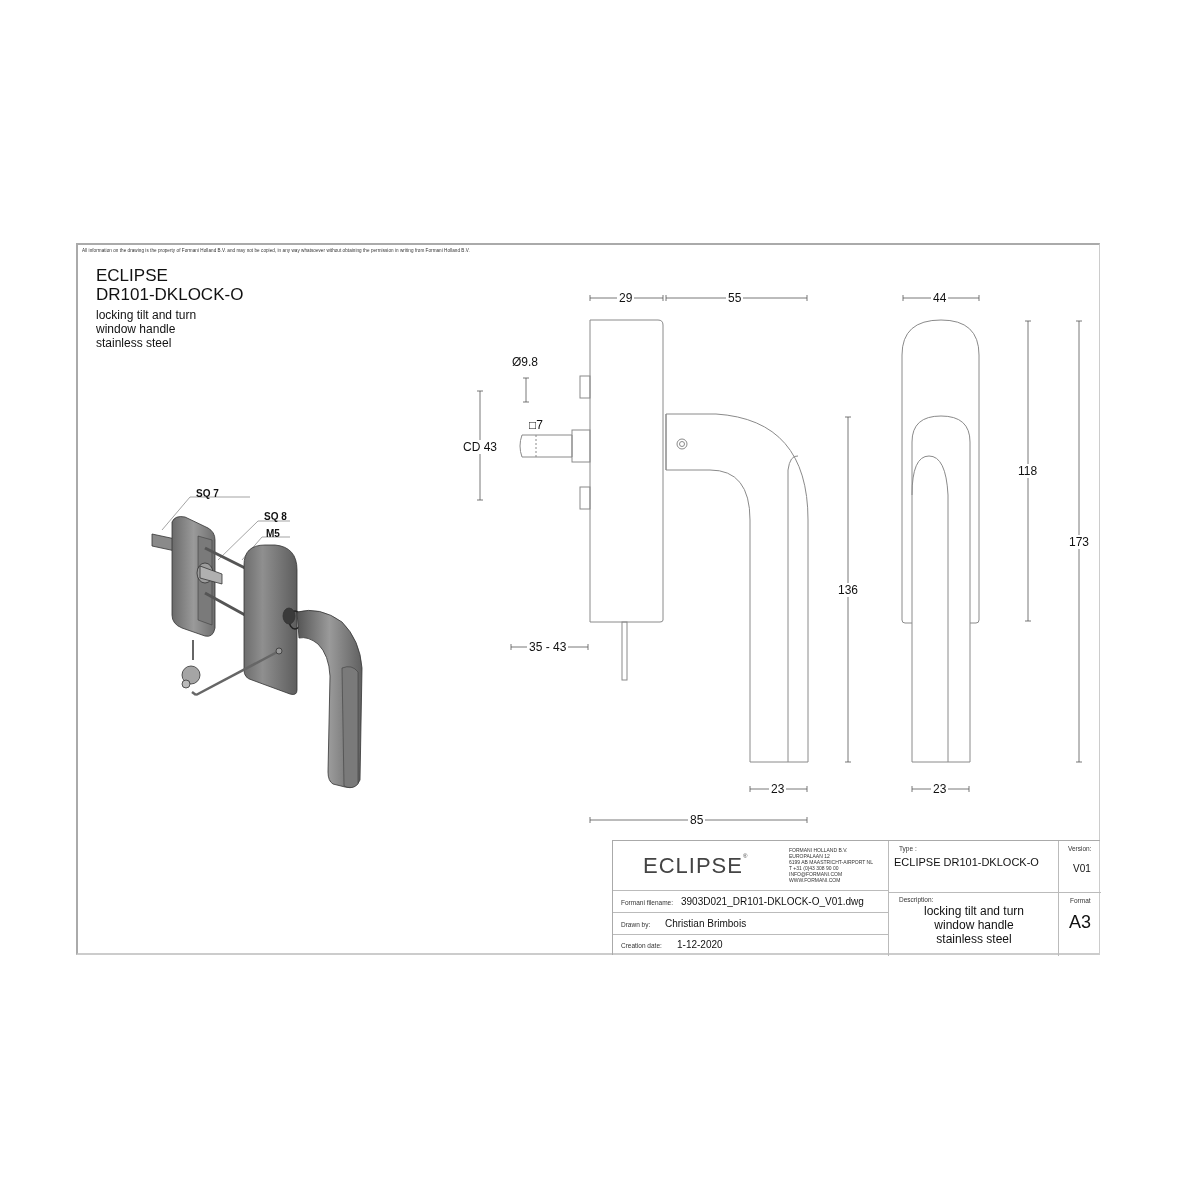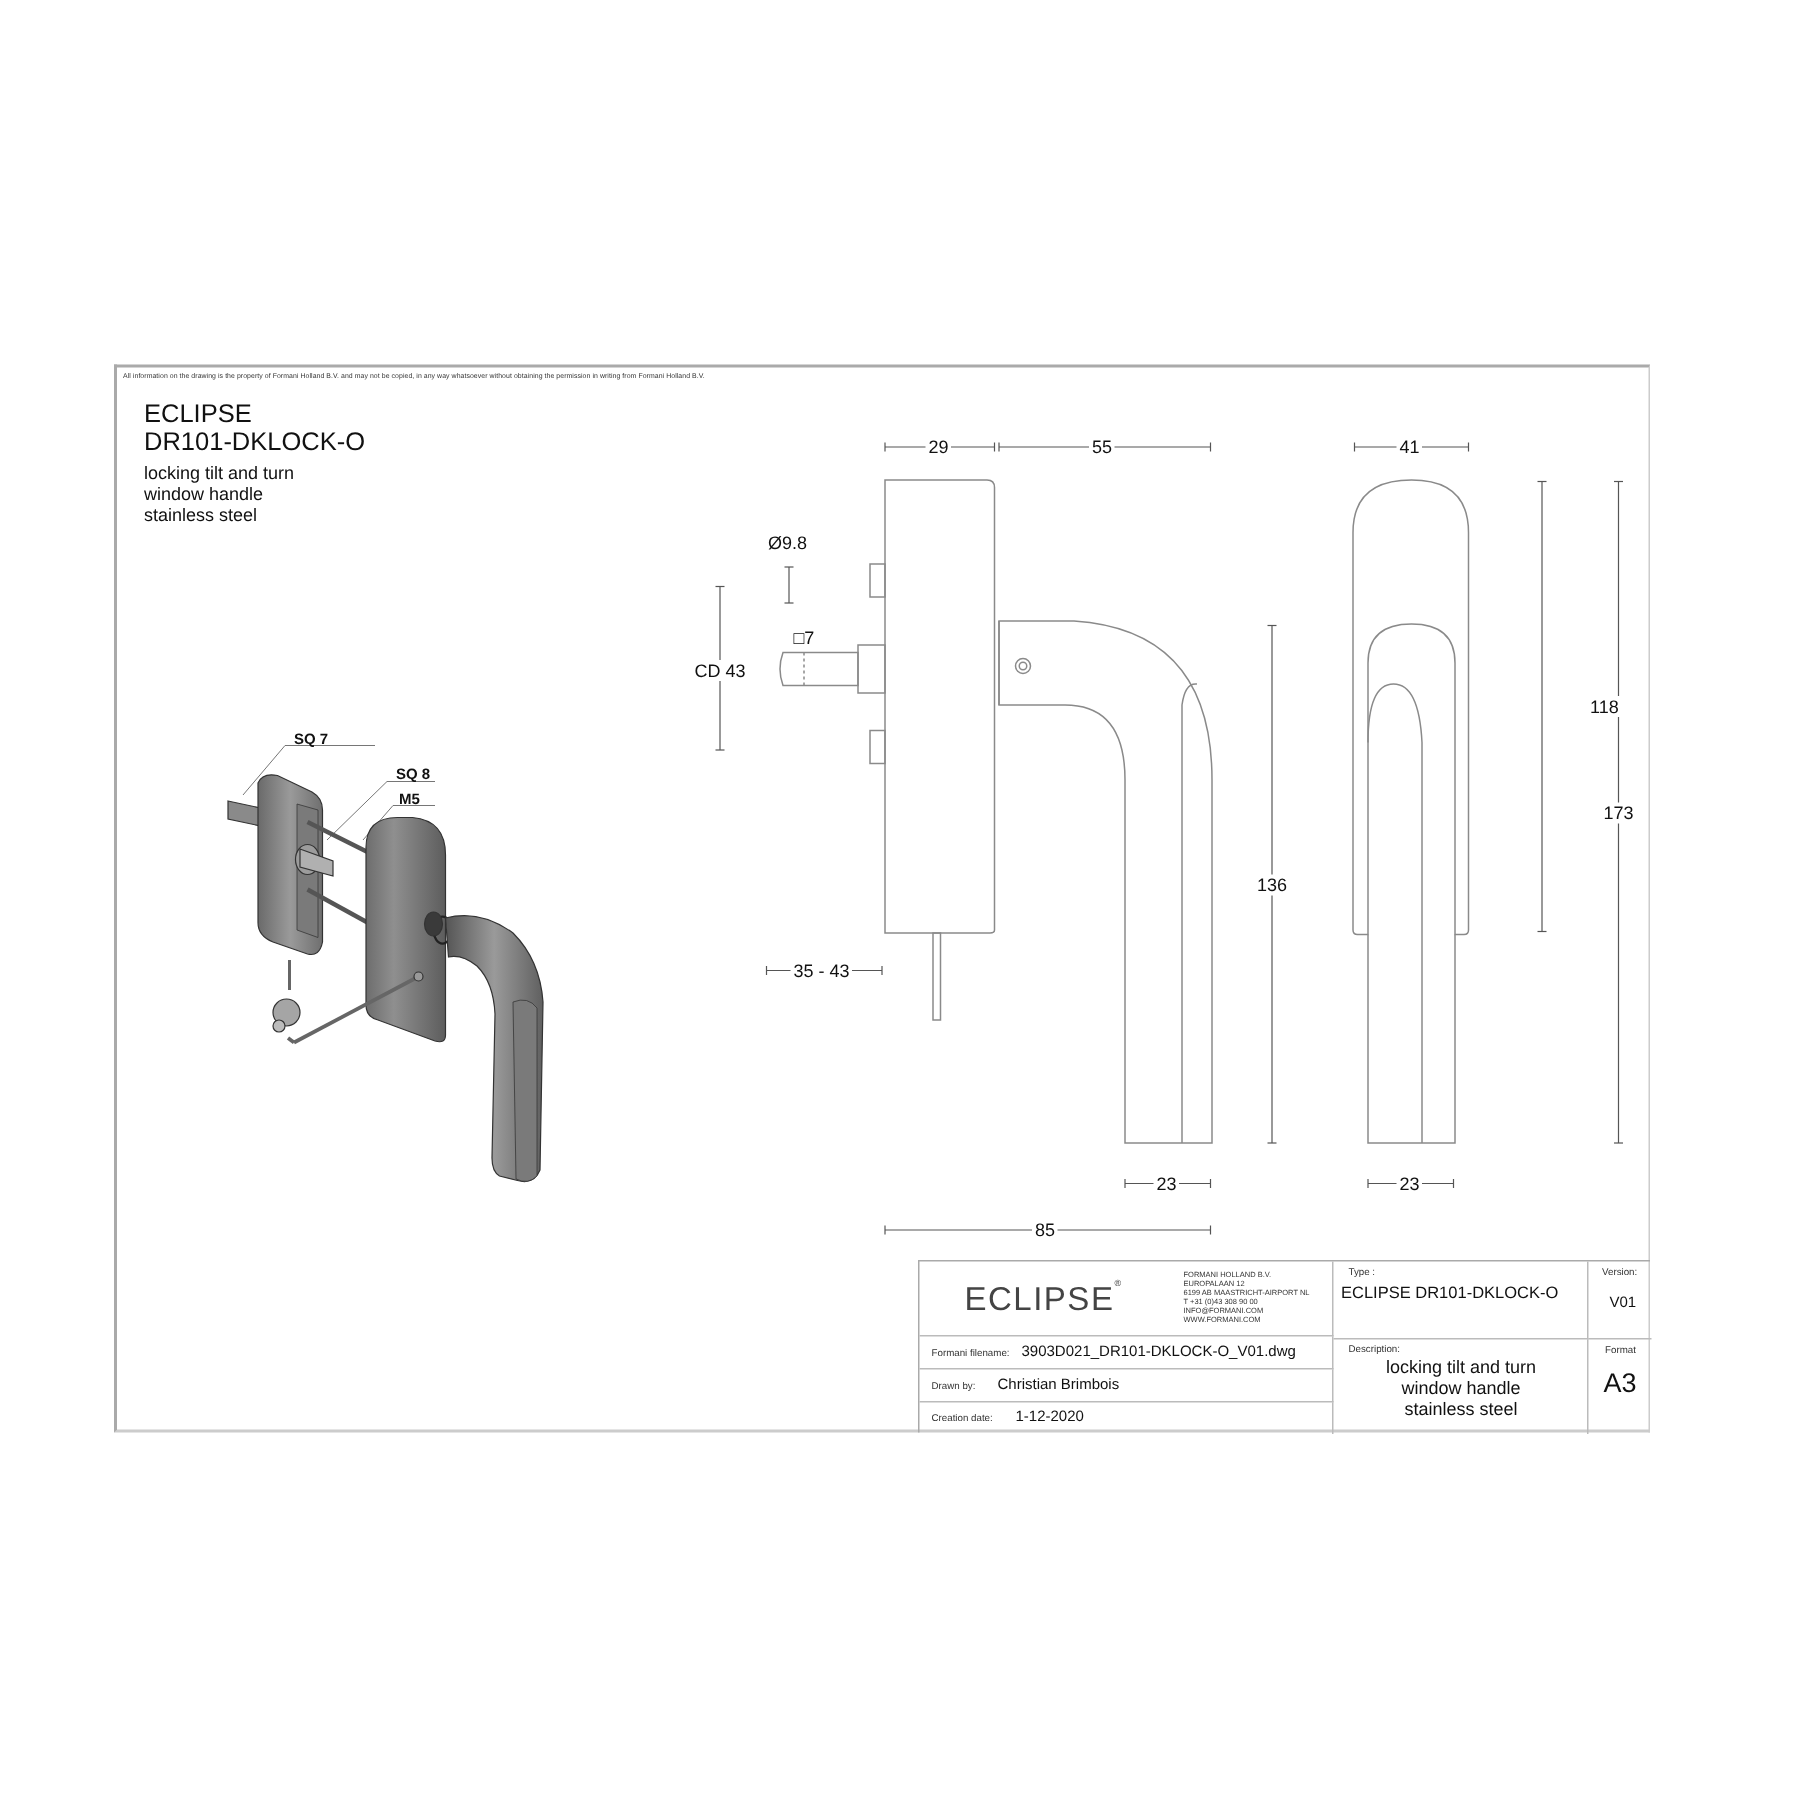--- a/index.html
+++ b/index.html
@@ -167,22 +167,22 @@
 <div class="dim" style="left:617px;top:291px;">29</div>
 <div class="dim" style="left:726px;top:291px;">55</div>
 <div class="dim" style="left:510px;top:355px;">Ø9.8</div>
 <div class="dim" style="left:527px;top:418px;">□7</div>
 <div class="dim" style="left:461px;top:440px;">CD 43</div>
 <div class="dim" style="left:527px;top:640px;">35 - 43</div>
 <div class="dim" style="left:836px;top:583px;">136</div>
 <div class="dim" style="left:769px;top:782px;">23</div>
 <div class="dim" style="left:688px;top:813px;">85</div>
 
-<div class="dim" style="left:931px;top:291px;">41</div>
-<div class="dim" style="left:1058px;top:464px;text-align:right;">118</div>
+<div class="dim" style="left:931px;top:291px;">44</div>
+<div class="dim" style="left:1016px;top:464px;text-align:right;">118</div>
 <div class="dim" style="left:1067px;top:535px;">173</div>
 <div class="dim" style="left:931px;top:782px;">23</div>
 
 <div class="tb">
 
   <div class="tb-cell" style="left:0;top:0;width:276px;height:50px;border-right-width:1px;border-bottom-width:1px;">
     <div class="brand"><span>ECLIPSE</span><sup>®</sup></div>
     <div class="addr">
       <div>FORMANI HOLLAND B.V.</div>
       <div>EUROPALAAN 12</div>

